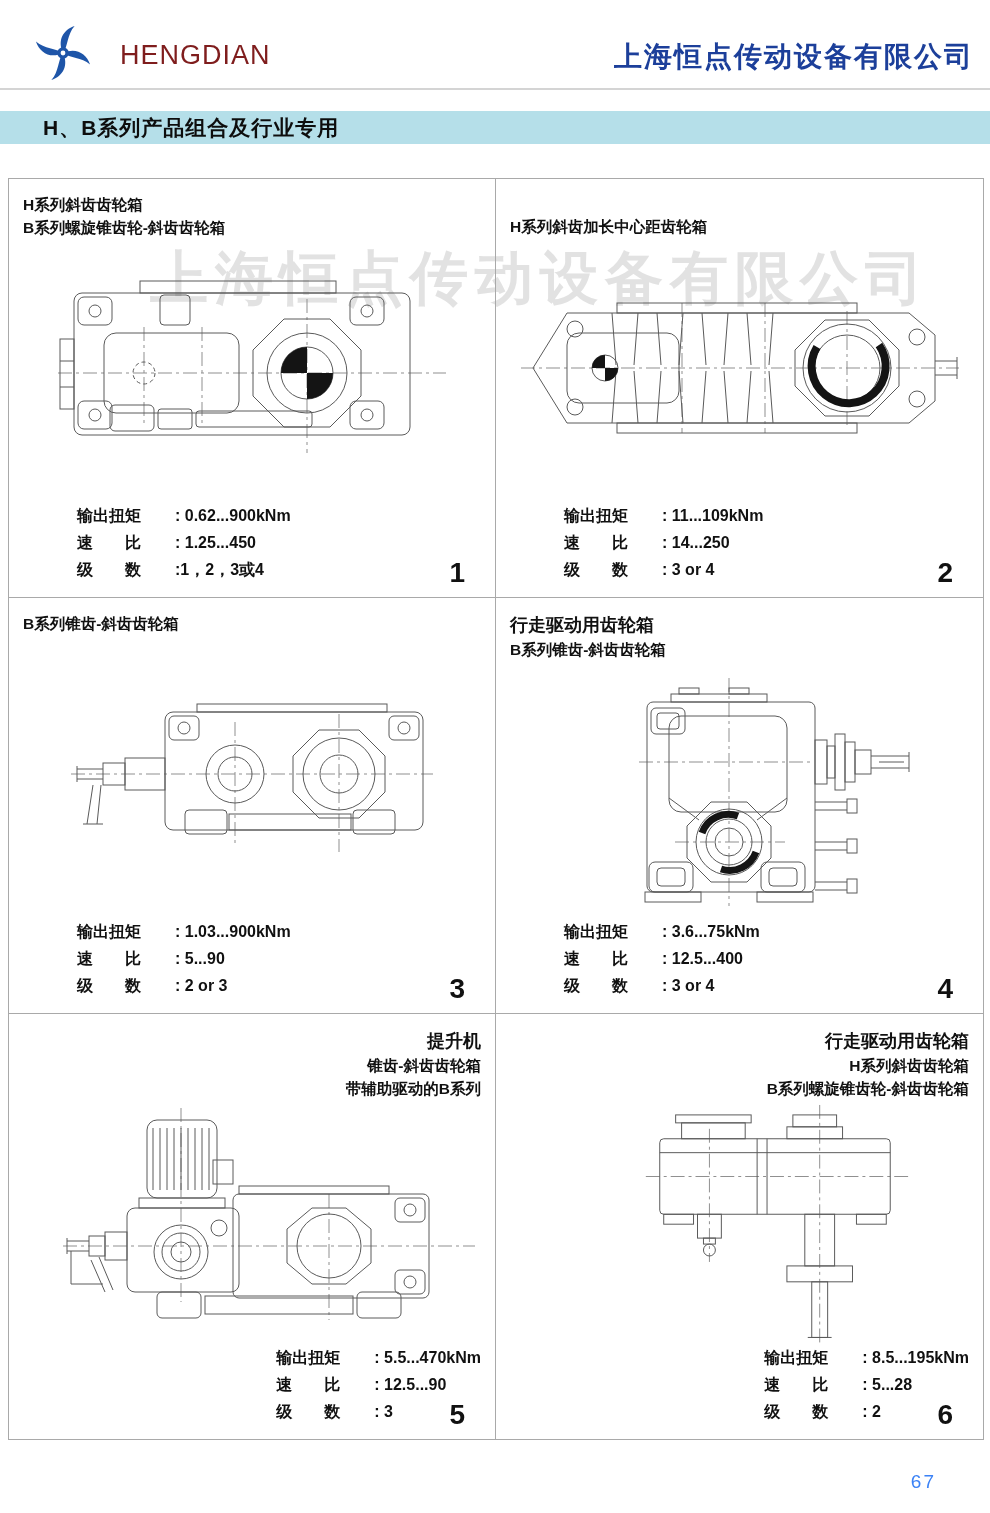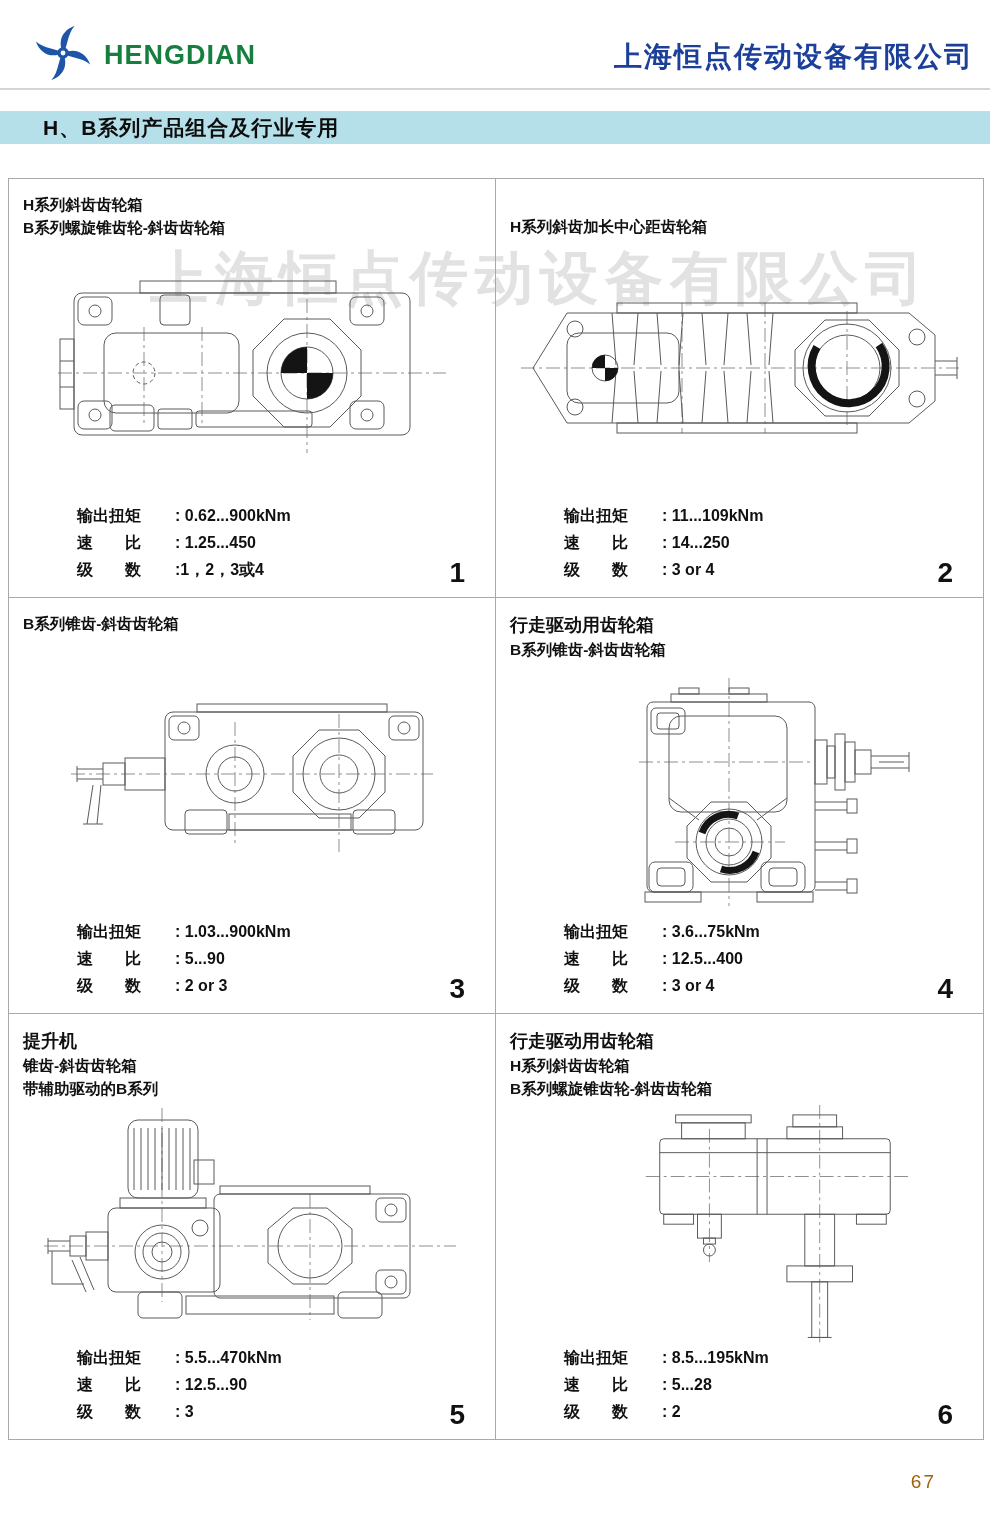--- a/index.html
+++ b/index.html
@@ -5,22 +5,22 @@
   html,body{margin:0;padding:0;}
   body{
     width:990px;height:1513px;position:relative;background:#ffffff;
     font-family:"Liberation Sans","DejaVu Sans",sans-serif;color:#111;
     overflow:hidden;
   }
   
   .header{position:absolute;top:12px;left:0;width:100%;height:76px;}
   .logo{position:absolute;left:34px;top:12px;width:58px;height:58px;}
   .brand{
-    position:absolute;left:104px;top:28px;font-size:27px;font-weight:bold;
-    color:#15803d;letter-spacing:1px;
+    position:absolute;left:120px;top:28px;font-size:27px;font-weight:normal;
+    color:#7f1d1d;letter-spacing:1px;
   }
   .company{
     position:absolute;right:16px;top:26px;font-size:28px;font-weight:bold;
     color:#1c3f9a;letter-spacing:2px;
   }
   .header-rule{position:absolute;top:88px;left:0;width:100%;border-top:2px solid #d4d4d4;}
   
   .banner{
     position:absolute;top:111px;left:0;width:100%;height:33px;background:#b5dfe9;
     display:flex;align-items:center;
@@ -35,37 +35,37 @@
   .grid{
     position:absolute;top:178px;left:8px;width:974px;height:1260px;
     display:grid;grid-template-columns:1fr 1fr;grid-template-rows:419px 416px 425px;
     border:1px solid #a9a9a9;z-index:1;
   }
   .cell{
     position:relative;border-right:1px solid #a9a9a9;border-bottom:1px solid #a9a9a9;
     display:flex;flex-direction:column;padding:14px 14px 10px 14px;box-sizing:border-box;
   }
   .cell:nth-child(2n){border-right:none;}
-  .cell:nth-child(5),.cell:nth-child(6){border-bottom:none;}
+  .cell:nth-child(5),.cell:nth-child(6){border-bottom:none;align-items:flex-end;}
   .cell-heading{font-size:18px;font-weight:bold;line-height:1.45;}
   .cell-heading:empty{display:none;}
   .cell-sub{font-size:15.5px;font-weight:bold;line-height:1.5;}
   .cell-sub:empty{display:none;}
   .drawing{flex:1;display:flex;align-items:center;justify-content:center;min-height:0;}
   .drawing svg{max-height:100%;}
   .draw-r{justify-content:flex-end;padding-right:40px;}
   
   .spec{margin-top:auto;padding-left:26px;padding-bottom:4px;position:relative;}
   .spec-row{display:flex;font-size:16px;font-weight:bold;line-height:27px;white-space:pre;margin-left:28px;}
   .spec-label{display:inline-block;width:98px;}
   .cell-num{
     position:absolute;right:30px;bottom:8px;font-size:28px;font-weight:bold;color:#111;
   }
   
-  .page-num{position:absolute;right:54px;bottom:20px;font-size:19px;color:#a16207;letter-spacing:2px;}
+  .page-num{position:absolute;right:54px;bottom:20px;font-size:19px;color:#3b82f6;letter-spacing:2px;}
   
   .tl{stroke:#5a5a5a;stroke-width:1;fill:none;}
   .cl{stroke:#8f8f8f;stroke-width:1;fill:none;stroke-dasharray:14 4 3 4;}
   .blk{fill:#141414;stroke:none;}
   .arc{stroke:#141414;fill:none;}
 </style>
 </head>
 <body>
 
 <div class="header">

